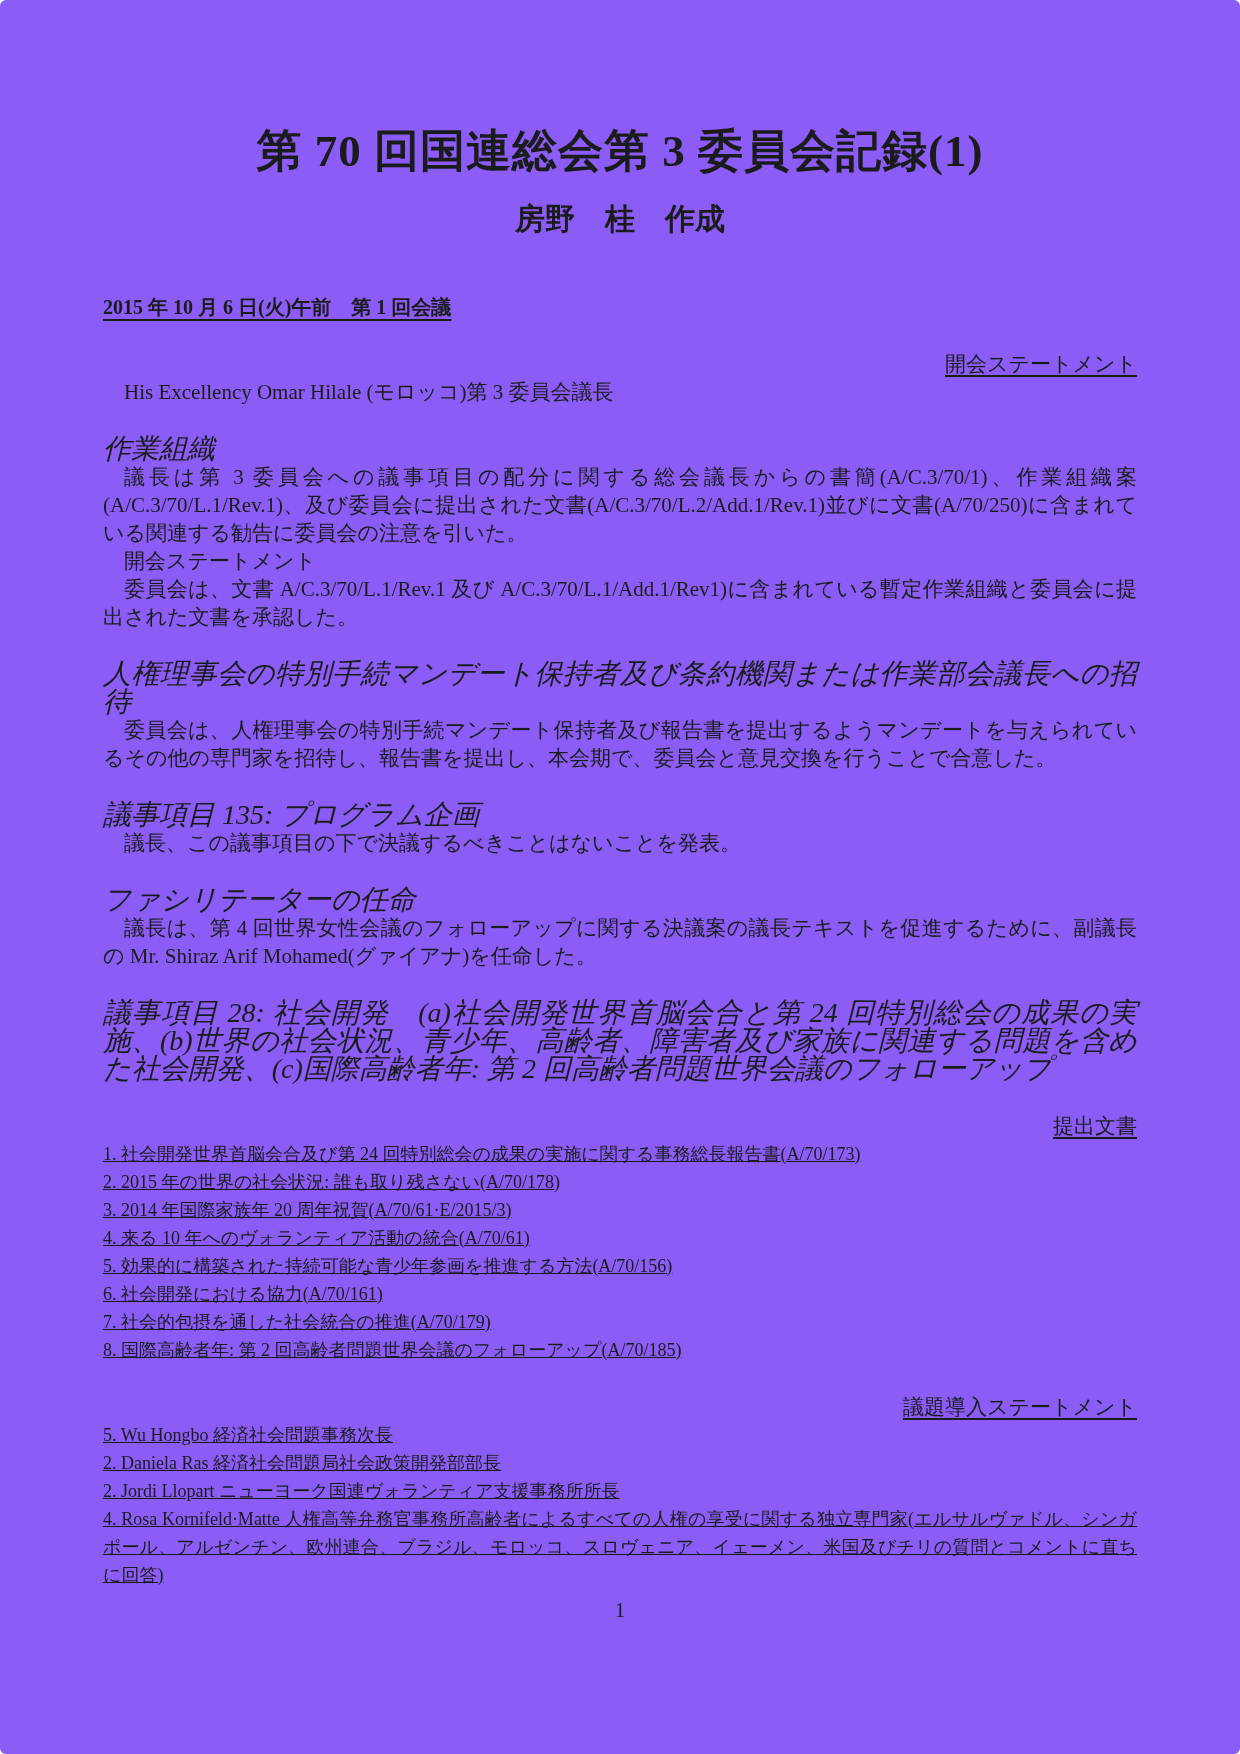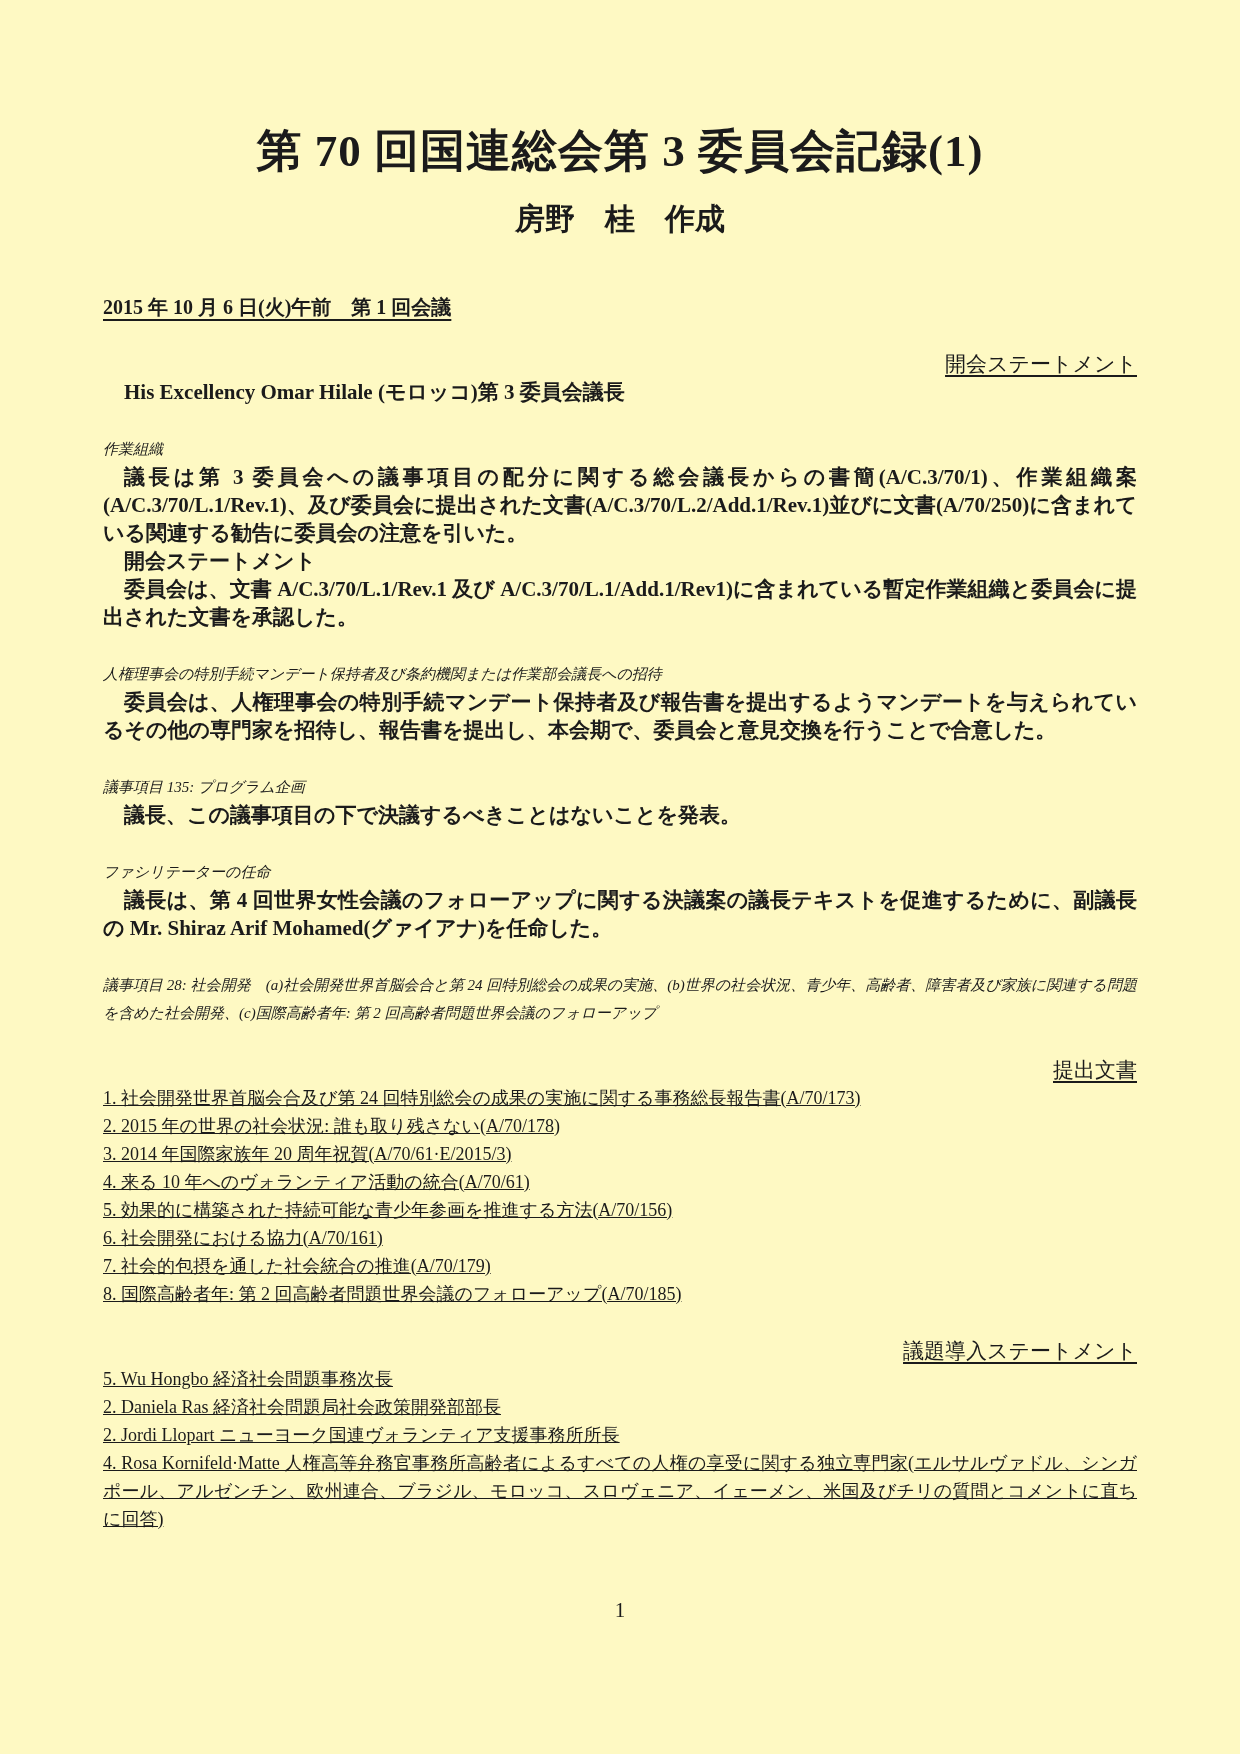--- a/index.html
+++ b/index.html
@@ -5,26 +5,27 @@
   html, body {
     margin: 0;
     padding: 0;
     background: #ffffff;
   }
   .page {
     position: relative;
     width: 1240px;
     height: 1754px;
     margin: 0 auto;
-    background: #fef9c3;
+    background: #8b5cf6;
     color: #1b1b1b;
     font-family: "Liberation Serif", "DejaVu Serif", serif;
     box-sizing: border-box;
     padding: 122px 103px 0 103px;
     overflow: hidden;
+    border-radius: 6px;
   }
   .doc-title {
     font-size: 45px;
     line-height: 1.3;
     font-weight: 700;
     text-align: center;
     letter-spacing: 1px;
   }
   .author-line {
     margin-top: 18px;
@@ -46,34 +47,33 @@
   }
   .h-underline {
     font-size: 21px;
     line-height: 28px;
     text-decoration: underline;
     text-underline-offset: 4px;
     text-decoration-skip-ink: none;
     text-align: right;
   }
   .h-italic {
-    font-size: 15px;
+    font-size: 28px;
     line-height: 28px;
     font-style: italic;
     text-align: justify;
   }
   .body-par {
     margin: 0;
     font-size: 21px;
     line-height: 28px;
     text-align: justify;
   }
   .indent {
     text-indent: 1em;
-    font-weight: bold;
   }
   .doc-line {
     font-size: 18px;
     line-height: 28px;
     text-align: justify;
     text-decoration: underline;
   }
   .page-number {
     position: absolute;
     top: 1598px;

